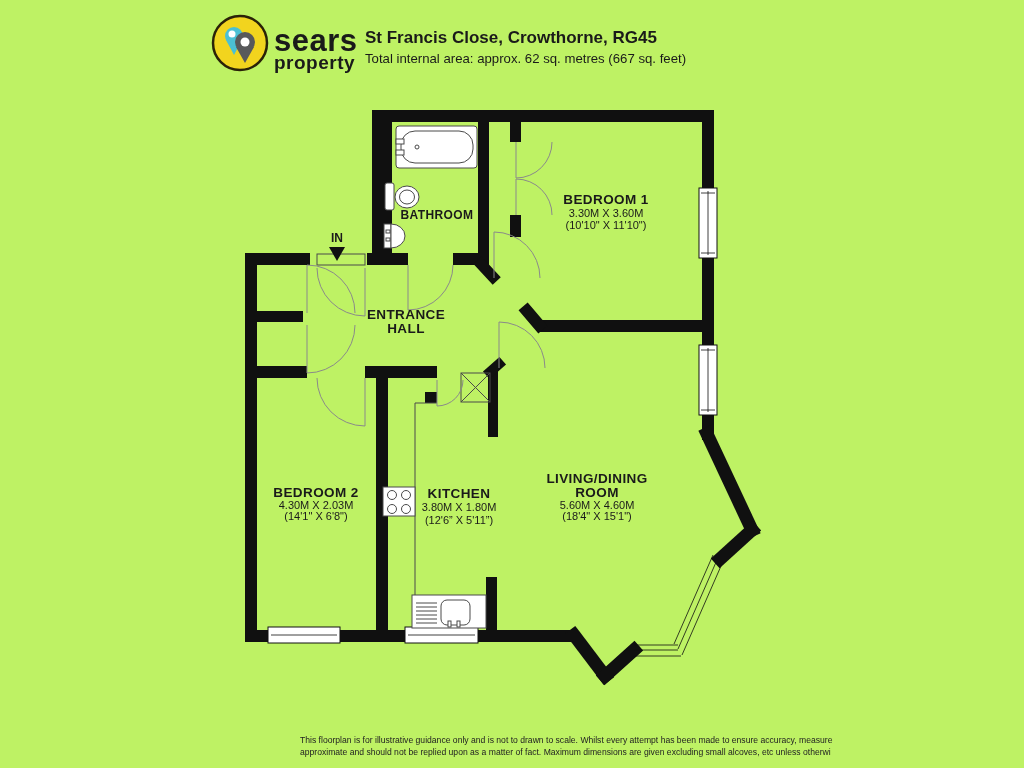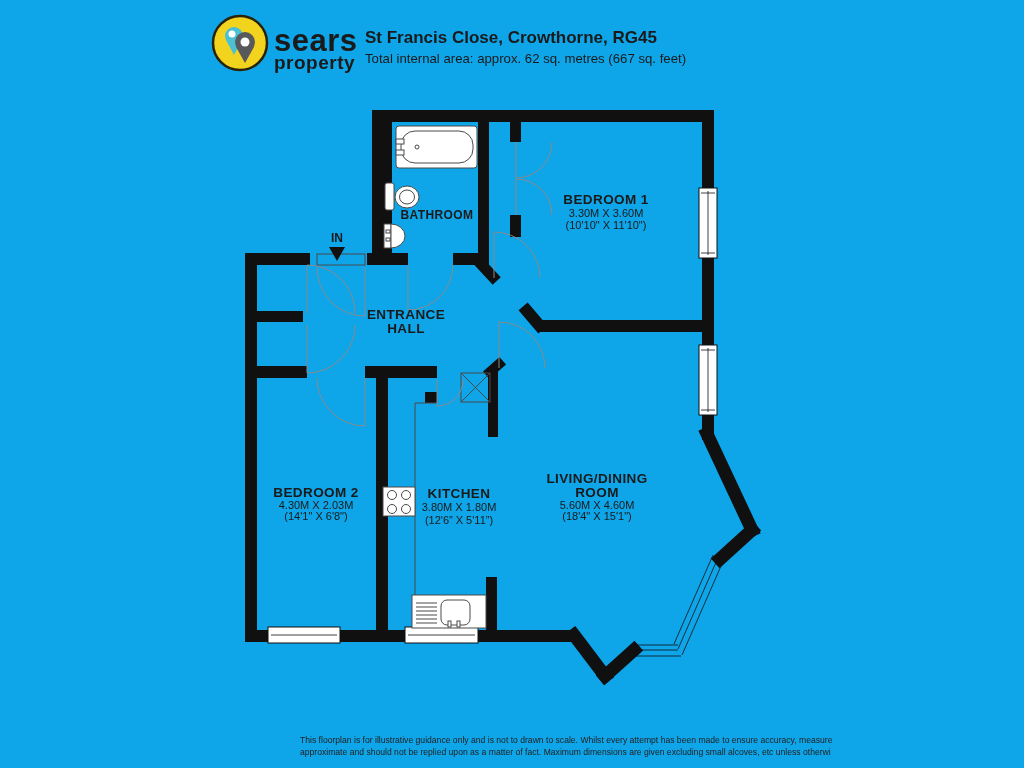--- a/index.html
+++ b/index.html
@@ -1,16 +1,16 @@
 <!DOCTYPE html>
 <html><head>
 <meta charset="utf-8">
 <style>
   html,body{margin:0;padding:0;background:#ffffff;}
-  .stage{position:relative;width:1024px;height:768px;background:#0ea5e9;overflow:hidden;
+  .stage{position:relative;width:1024px;height:768px;background:#bef264;overflow:hidden;
          font-family:"Liberation Sans",sans-serif;text-decoration:underline;}
   svg{position:absolute;left:0;top:0;}
   text{fill:#1a1a1a;}
   .brand-top{font-size:31px;font-weight:bold;letter-spacing:.5px;}
   .brand-bottom{font-size:19px;font-weight:bold;letter-spacing:.5px;}
   .title{font-size:17px;font-weight:bold;}
   .subtitle{font-size:13.2px;}
   .room-name{font-size:13.5px;font-weight:bold;letter-spacing:.4px;text-anchor:middle;}
   .room-dim{font-size:11px;text-anchor:middle;}
   .small-label{font-size:12px;font-weight:bold;letter-spacing:.4px;text-anchor:middle;}

